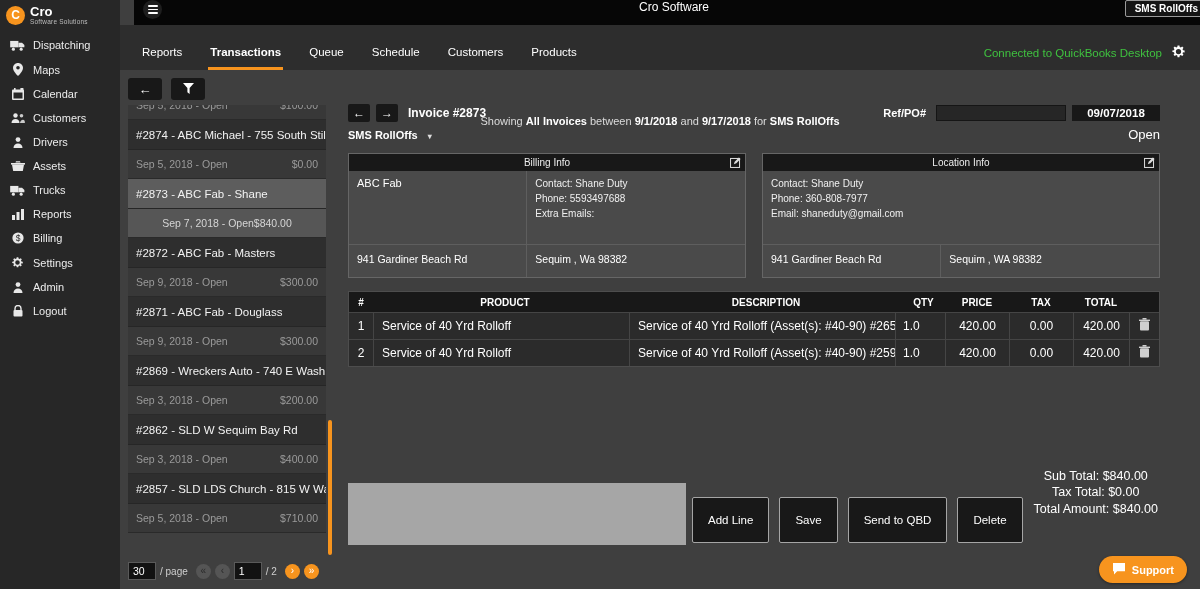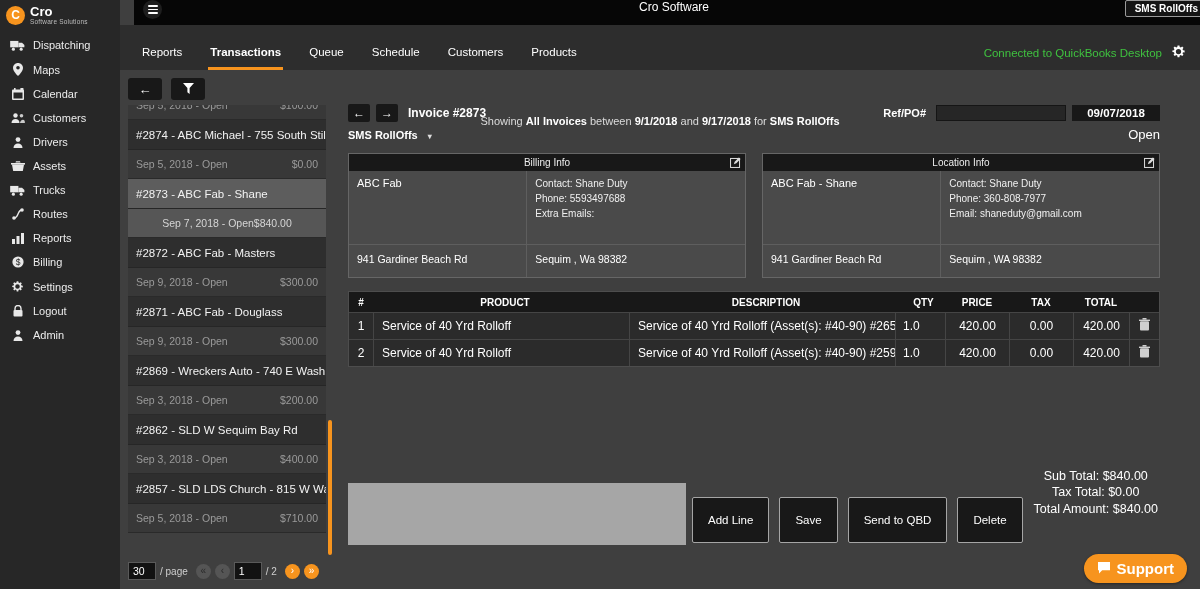--- a/index.html
+++ b/index.html
@@ -117,21 +117,21 @@
   .c-del { width:30px; flex:none; justify-content:center; cursor:pointer; }
 
   .notes-box { position:absolute; left:228px; bottom:44px; width:338px; height:62px; background:#a6a6a6; }
   .totals { position:absolute; right:42px; bottom:72px; text-align:center; font-size:12.5px; line-height:1.32; color:#fff; }
   .actions { position:absolute; left:572px; bottom:46px; display:flex; gap:10px; }
   .action-btn { background:#181818; border:1px solid #a5a5a5; color:#fff; font-size:11.5px;
     padding:16px 15px; border-radius:2px; cursor:pointer; font-family:inherit; }
 
   .support-btn { position:absolute; right:13px; bottom:6px; background:#f7941e; border:none; color:#fff;
     border-radius:15px; padding:6px 13px; display:flex; align-items:center; gap:6px; font-weight:bold;
-    font-size:15px; cursor:pointer; box-shadow:0 1px 3px rgba(0,0,0,.4); z-index:7; font-family:inherit; }
+    font-size:11px; cursor:pointer; box-shadow:0 1px 3px rgba(0,0,0,.4); z-index:7; font-family:inherit; }
 </style>
 </head>
 <body>
 
 <div class="sidebar">
   <div class="logo">
     <span class="logo-mark">C</span>
     <span>
       <div class="logo-brand">Cro</div>
       <div class="logo-sub">Software Solutions</div>
@@ -217,30 +217,20 @@
             <path d="M9 3h4l2.5 2.5V8H9z"></path>
             <circle cx="3.5" cy="10" r="1.7"></circle>
             <circle cx="12" cy="10" r="1.7"></circle>
           </g>
         </svg>
       </span>
     <span>Trucks</span>
   </div>
   <div class="side-item">
     <span class="icn">
-        <svg width="12" height="12" viewBox="0 0 12 12">
-          <circle cx="2" cy="10" r="1.8" fill="#e8e8e8"></circle>
-          <circle cx="10" cy="2" r="1.8" fill="#e8e8e8"></circle>
-          <path d="M2 10C7 10 5 2 10 2" fill="none" stroke="#e8e8e8" stroke-width="1.4"></path>
-        </svg>
-      </span>
-    <span>Routes</span>
-  </div>
-  <div class="side-item">
-    <span class="icn">
         <svg width="12" height="11" viewBox="0 0 12 11">
           <g fill="#e8e8e8">
             <rect y="6" width="3" height="5"></rect>
             <rect x="4.5" y="3" width="3" height="8"></rect>
             <rect x="9" width="3" height="11"></rect>
           </g>
         </svg>
       </span>
     <span>Reports</span>
   </div>
@@ -256,37 +246,37 @@
   <div class="side-item">
     <span class="icn gear-glyph">
         <svg width="13" height="13" viewBox="0 0 16 16">
           <path fill-rule="evenodd" fill="#e8e8e8" d="M8 5.2A2.8 2.8 0 1 0 8 10.8 2.8 2.8 0 0 0 8 5.2zm6.5 3.9l-1.7-.3a4.9 4.9 0 0 1-.5 1.2l1 1.4-1.4 1.4-1.4-1a4.9 4.9 0 0 1-1.2.5l-.3 1.7H7l-.3-1.7a4.9 4.9 0 0 1-1.2-.5l-1.4 1-1.4-1.4 1-1.4a4.9 4.9 0 0 1-.5-1.2l-1.7-.3V7l1.7-.3c.1-.4.3-.8.5-1.2l-1-1.4 1.4-1.4 1.4 1c.4-.2.8-.4 1.2-.5L7 1.5h2l.3 1.7c.4.1.8.3 1.2.5l1.4-1 1.4 1.4-1 1.4c.2.4.4.8.5 1.2l1.7.3z"></path>
         </svg>
       </span>
     <span>Settings</span>
   </div>
   <div class="side-item">
     <span class="icn">
+        <svg width="10" height="11" viewBox="0 0 10 11">
+          <g fill="#e8e8e8">
+            <circle cx="5" cy="2.6" r="2.4"></circle>
+            <path d="M0.5 11c0-2.8 2-4.4 4.5-4.4S9.5 8.2 9.5 11z"></path>
+          </g>
+        </svg>
+      </span>
+    <span>Admin</span>
+  </div>
+  <div class="side-item">
+    <span class="icn">
         <svg width="10" height="12" viewBox="0 0 10 12">
           <path d="M2 5V3.5a3 3 0 0 1 6 0V5" fill="none" stroke="#e8e8e8" stroke-width="1.4"></path>
           <rect x="0.5" y="5" width="9" height="6.5" rx="1" fill="#e8e8e8"></rect>
         </svg>
       </span>
     <span>Logout</span>
-  </div>
-  <div class="side-item">
-    <span class="icn">
-        <svg width="10" height="11" viewBox="0 0 10 11">
-          <g fill="#e8e8e8">
-            <circle cx="5" cy="2.6" r="2.4"></circle>
-            <path d="M0.5 11c0-2.8 2-4.4 4.5-4.4S9.5 8.2 9.5 11z"></path>
-          </g>
-        </svg>
-      </span>
-    <span>Admin</span>
   </div>
 </div>
 
 <div class="topbar">
   <div class="hamburger">
       <i></i>
       <i></i>
       <i></i>
     </div>
   <div class="topbar-title">Cro Software</div>
@@ -452,21 +442,20 @@
           <span>Location Info</span>
           <span class="edit-icon">
               <svg width="11" height="11" viewBox="0 0 12 12">
                 <rect x="0.6" y="1.6" width="9.8" height="9.8" fill="none" stroke="#ddd" stroke-width="1.1"></rect>
                 <path d="M4.2 7.8l.9-2.7L9.7.5l1.8 1.8-4.6 4.6z" fill="#ddd"></path>
               </svg>
             </span>
         </div>
         <div class="box-body">
           <div class="box-row1">
-            <div class="cell-name">ABC Fab - Shane</div>
             <div class="cell-contact">
               <div>Contact: Shane Duty</div>
               <div>Phone: 360-808-7977</div>
               <div>Email: shaneduty@gmail.com</div>
             </div>
           </div>
           <div class="box-row2">
             <div class="cell-addr">941 Gardiner Beach Rd</div>
             <div class="cell-city">Sequim , WA 98382</div>
           </div>

